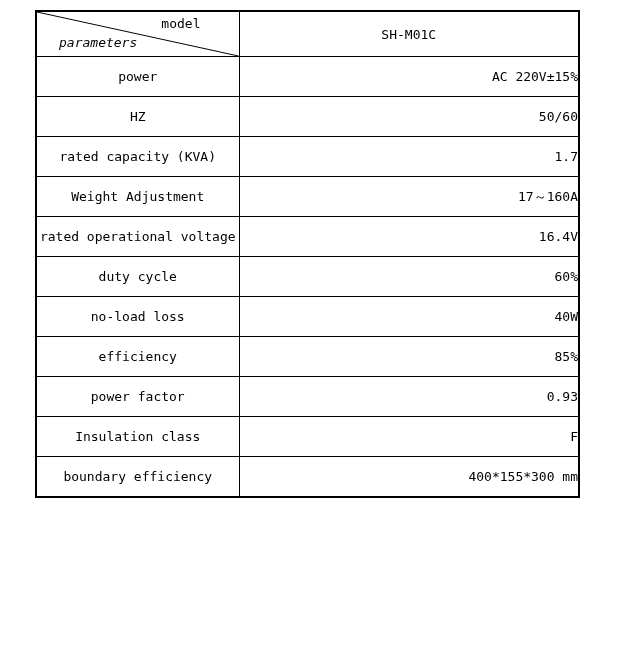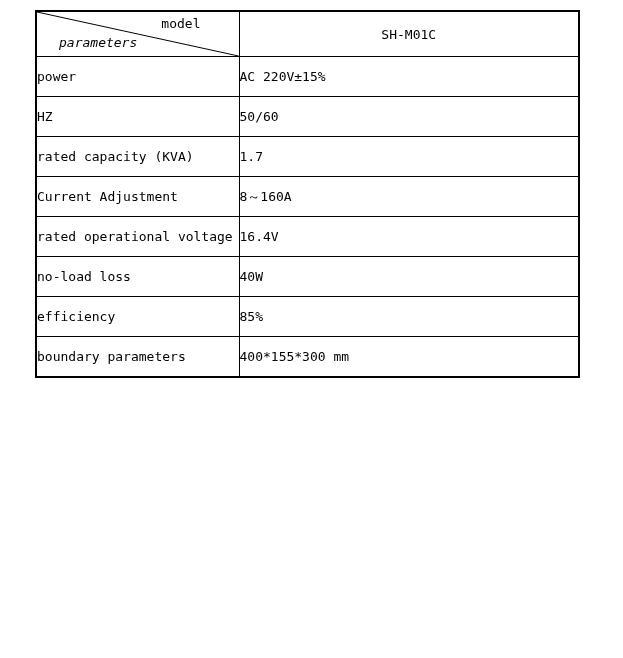--- a/index.html
+++ b/index.html
@@ -64,27 +64,27 @@
     line-height: 16px;
     white-space: nowrap;
     font-style: italic;
   }
   th.model-value-cell {
     height: 44px;
     text-align: center;
   }
   td.param-cell {
     height: 39px;
-    text-align: left;
+    text-align: center;
     padding-left: 7px;
     white-space: nowrap;
   }
   td.value-cell {
     height: 39px;
-    text-align: left;
+    text-align: right;
     white-space: nowrap;
     margin-top: 32px;
   }
 </style>
 </head>
 <body>
 
 <div class="sheet">
   <table class="spec-table">
     <colgroup>
@@ -110,34 +110,46 @@
       </tr>
       <tr>
         <td class="param-cell">HZ</td>
         <td class="value-cell">50/60</td>
       </tr>
       <tr>
         <td class="param-cell">rated capacity (KVA)</td>
         <td class="value-cell">1.7</td>
       </tr>
       <tr>
-        <td class="param-cell">Current Adjustment</td>
-        <td class="value-cell">8～160A</td>
+        <td class="param-cell">Weight Adjustment</td>
+        <td class="value-cell">17～160A</td>
       </tr>
       <tr>
         <td class="param-cell">rated operational voltage</td>
         <td class="value-cell">16.4V</td>
+      </tr>
+      <tr>
+        <td class="param-cell">duty cycle</td>
+        <td class="value-cell">60%</td>
       </tr>
       <tr>
         <td class="param-cell">no-load loss</td>
         <td class="value-cell">40W</td>
       </tr>
       <tr>
         <td class="param-cell">efficiency</td>
         <td class="value-cell">85%</td>
       </tr>
       <tr>
-        <td class="param-cell">boundary parameters</td>
+        <td class="param-cell">power factor</td>
+        <td class="value-cell">0.93</td>
+      </tr>
+      <tr>
+        <td class="param-cell">Insulation class</td>
+        <td class="value-cell">F</td>
+      </tr>
+      <tr>
+        <td class="param-cell">boundary efficiency</td>
         <td class="value-cell">400*155*300 mm</td>
       </tr>
     </tbody>
   </table>
 </div>
 
 </body></html>

